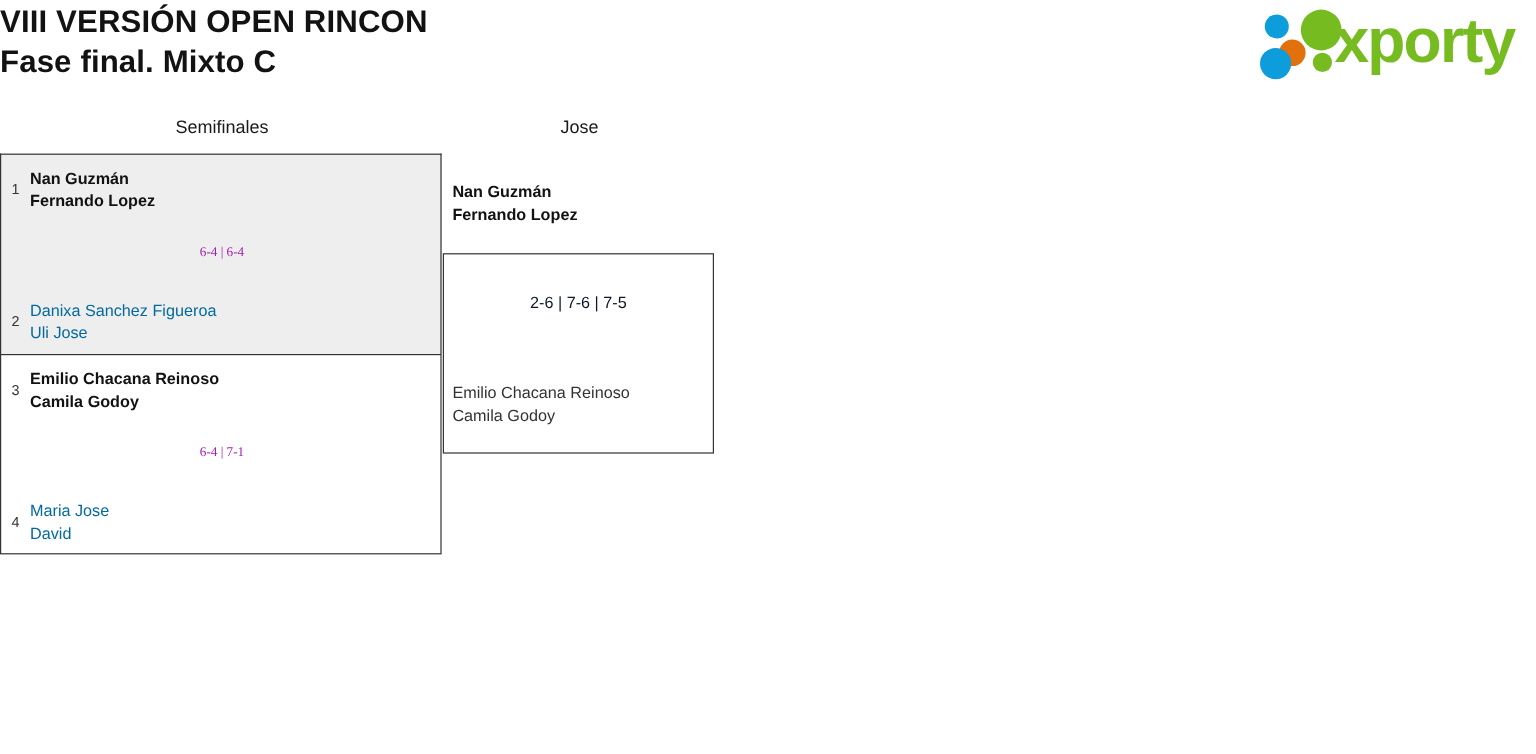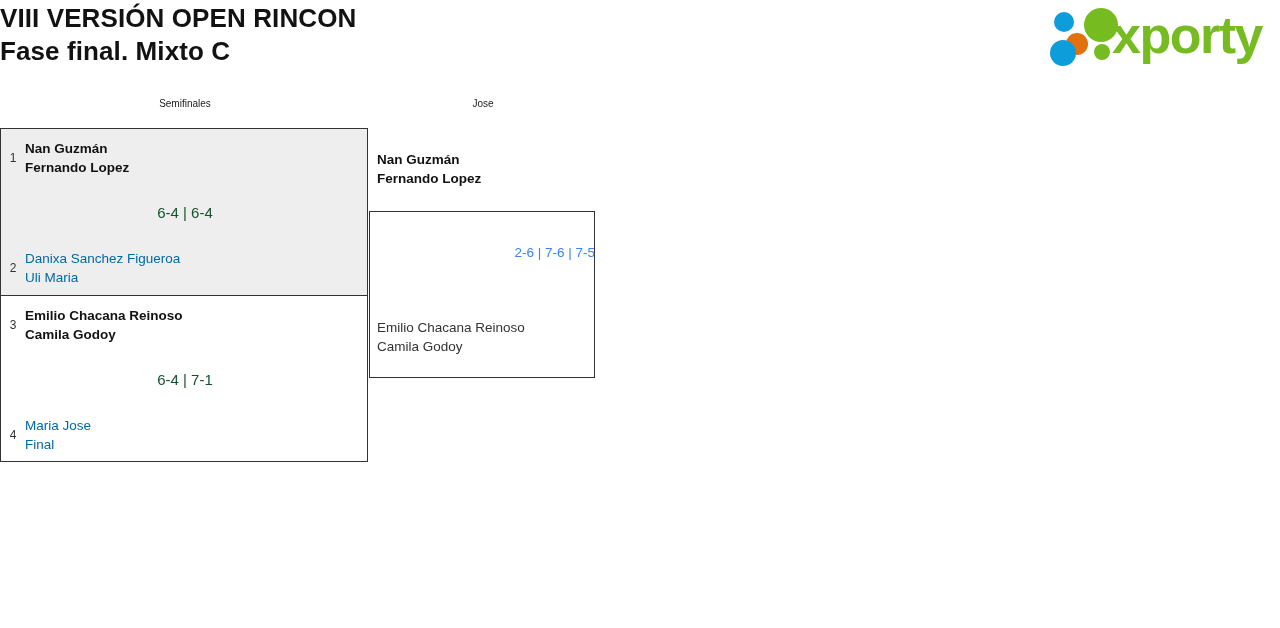--- a/index.html
+++ b/index.html
@@ -62,21 +62,21 @@
     font-size: 52px;
     font-weight: bold;
     color: #76bc21;
     letter-spacing: -1.5px;
     line-height: 60px;
   }
 
   
   .round-heading {
     position: absolute;
-    font-size: 10px;
+    font-size: 15px;
     color: #1a1a1a;
     text-align: center;
     white-space: nowrap;
   }
   #round-heading-semifinales { left: 0px;   top: 98px; width: 370px; }
   #round-heading-final       { left: 370px; top: 98px; width: 226px; }
 
   
   #bracket {
     position: absolute;
@@ -133,43 +133,44 @@
     color: #121212;
   }
   .player-line { white-space: nowrap; }
 
   .sf-score {
     position: absolute;
     left: 24px;
     width: 320px;
     top: 75px;
     text-align: center;
-    font-size: 15px;
-    color: #14532d;
+    font-size: 11px;
+    color: #a21caf;
+    font-family: Liberation Serif, serif;
   }
 
   
   #final-box {
     position: absolute;
     left: 369px;
     top: 211px;
     width: 226px;
     height: 167px;
     border: 1px solid #333333;
     box-sizing: border-box;
     background: #ffffff;
   }
   #final-score {
     position: absolute;
     left: 369px;
     top: 245px;
     width: 226px;
-    text-align: right;
+    text-align: center;
     font-size: 13.5px;
-    color: #3b82f6;
+    color: #0f172a;
   }
   .final-team {
     position: absolute;
     left: 377px;
     width: 230px;
     font-size: 13.5px;
     line-height: 19px;
     color: #333333;
   }
   #final-team-winner {
@@ -213,39 +214,39 @@
       <span class="players winner">
         <span class="player-line">Nan Guzmán</span><br>
         <span class="player-line">Fernando Lopez</span>
       </span>
     </div>
     <div class="sf-score">6-4 | 6-4</div>
     <div class="team team-bottom">
       <span class="seed">2</span>
       <span class="players">
         <span class="player-line">Danixa Sanchez Figueroa</span><br>
-        <span class="player-line">Uli Maria</span>
+        <span class="player-line">Uli Jose</span>
       </span>
     </div>
   </div>
 
   <div class="sf-match" id="sf-match-2">
     <div class="team team-top">
       <span class="seed">3</span>
       <span class="players winner">
         <span class="player-line">Emilio Chacana Reinoso</span><br>
         <span class="player-line">Camila Godoy</span>
       </span>
     </div>
     <div class="sf-score">6-4 | 7-1</div>
     <div class="team team-bottom">
       <span class="seed">4</span>
       <span class="players">
         <span class="player-line">Maria Jose</span><br>
-        <span class="player-line">Final</span>
+        <span class="player-line">David</span>
       </span>
     </div>
   </div>
 
   <div id="final-box"></div>
 
   <div class="final-team" id="final-team-winner">
     <span class="player-line">Nan Guzmán</span><br>
     <span class="player-line">Fernando Lopez</span>
   </div>

